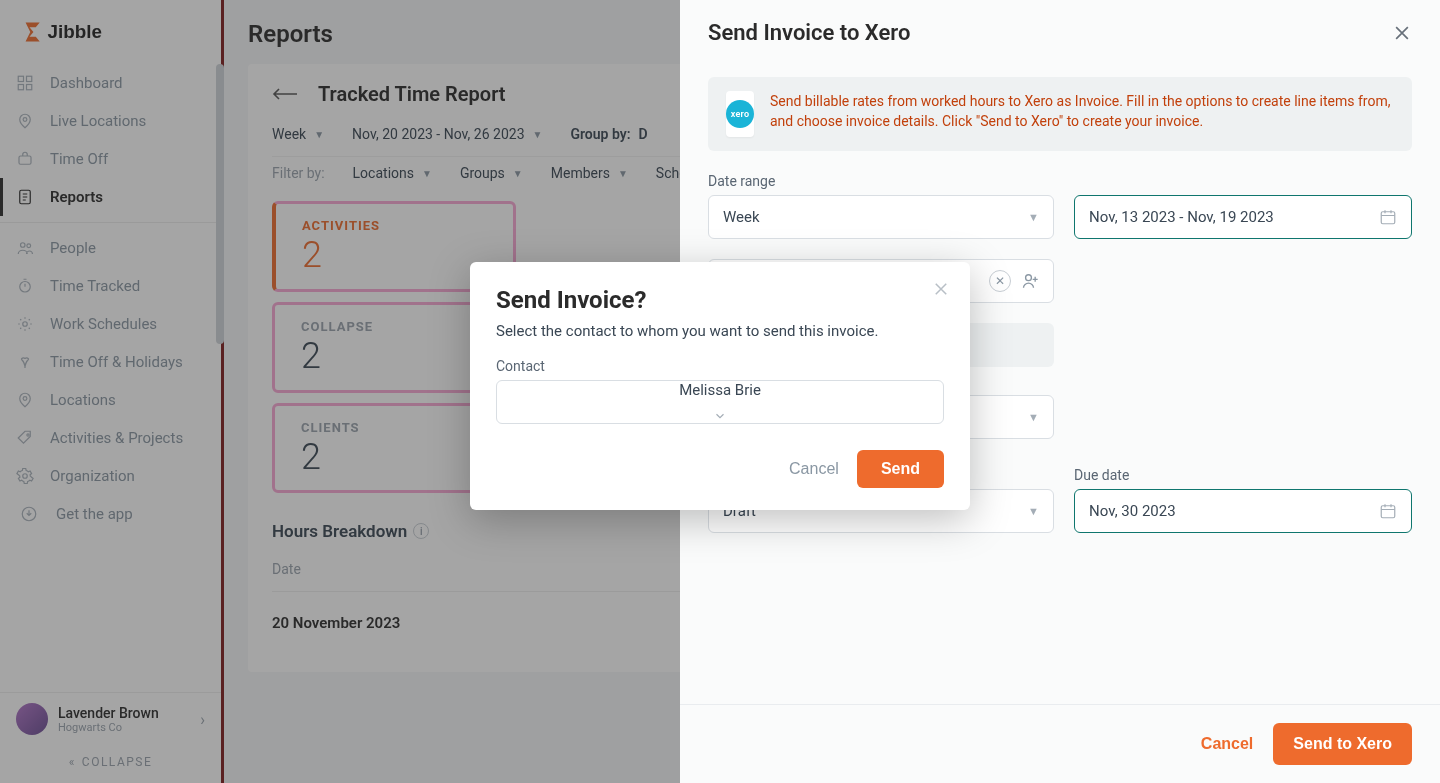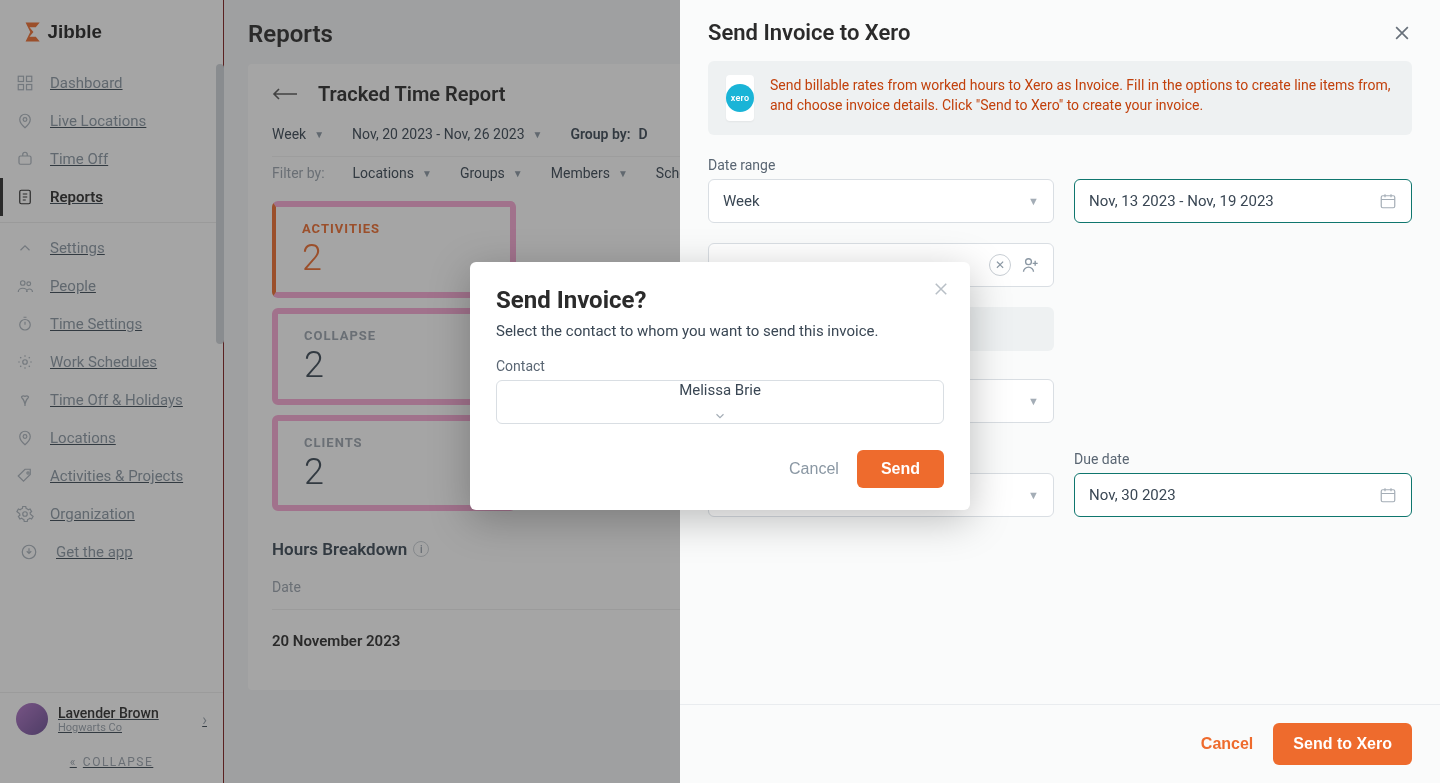--- a/index.html
+++ b/index.html
@@ -1,19 +1,19 @@
 <!DOCTYPE html>
 <html><head>
 <meta charset="utf-8">
 <style>
 * { box-sizing: border-box; margin: 0; padding: 0; }
 body { font-family: -apple-system, BlinkMacSystemFont, "Segoe UI", Roboto, sans-serif; color: #3a4754; background: #f5f6f8; width: 1440px; height: 783px; overflow: hidden; position: relative; }
 
 
-.sidebar { position: absolute; left: 0; top: 0; width: 224px; height: 783px; background: #fff; border-right: 1px solid #7f1d1d; display: flex; flex-direction: column; text-decoration: underline; }
+.sidebar { position: absolute; left: 0; top: 0; width: 224px; height: 783px; background: #fff; border-right: 3px solid #7f1d1d; display: flex; flex-direction: column; }
 .logo { display: flex; align-items: center; padding: 18px 24px; height: 64px; }
 .logo svg { height: 28px; }
 .nav { flex: 1; overflow-y: auto; }
 .nav-item { display: flex; align-items: center; padding: 10px 16px; color: #8a97a3; font-size: 15px; cursor: pointer; }
 .nav-item.active { color: #2b2b2b; font-weight: 600; border-left: 3px solid #2b2b2b; padding-left: 13px; background: #fff; }
 .nav-item .icon { width: 24px; margin-right: 10px; display: flex; align-items: center; }
 .nav-item .icon svg { width: 18px; height: 18px; stroke: #aab3bc; fill: none; stroke-width: 1.6; }
 .nav-item.active .icon svg { stroke: #2b2b2b; }
 .nav-divider { height: 1px; background: #ececec; margin: 6px 0; }
 .nav-item.sub { padding-left: 20px; }
@@ -35,21 +35,21 @@
 .back-row { display: flex; align-items: center; margin-bottom: 12px; }
 .back-row .back { margin-right: 20px; color: #555; }
 .back-row h2 { font-size: 20px; font-weight: 600; color: #2b2b2b; }
 .filter-row { display: flex; align-items: center; gap: 28px; font-size: 14px; color: #3a4754; padding: 8px 0 14px; }
 .fdrop { display: flex; align-items: center; gap: 8px; cursor: pointer; }
 .fdrop .caret { font-size: 10px; color: #8a97a3; }
 .subfilter-row { display: flex; align-items: center; gap: 28px; font-size: 14px; color: #3a4754; padding: 8px 0 20px; border-top: 1px solid #f1f1f1; }
 .subfilter-row .label { color: #9aa3ad; }
 
 .stat-list { display: flex; flex-direction: column; gap: 0; }
-.stat-card { border: 6px solid #f9a8d4; border-radius: 6px; padding: 14px 26px; margin-bottom: 10px; width: 244px; }
+.stat-card { border: 3px solid #f9a8d4; border-radius: 6px; padding: 14px 26px; margin-bottom: 10px; width: 244px; }
 .stat-card.active { border-left: 4px solid #ee6b2d; }
 .stat-card .label { font-size: 13px; font-weight: 700; letter-spacing: 1px; color: #9aa3ad; margin-bottom: 4px; }
 .stat-card.active .label { color: #ee6b2d; }
 .stat-card .value { font-size: 36px; font-weight: 300; color: #3a4754; line-height: 1.05; }
 .stat-card.active .value { color: #ee6b2d; }
 
 .hours-breakdown { margin-top: 18px; }
 .hb-title { font-size: 17px; font-weight: 600; color: #3a4754; display: flex; align-items: center; gap: 6px; margin-bottom: 10px; }
 .hb-info { display:inline-flex; width:16px;height:16px;border:1px solid #c8ced4;border-radius:50%;align-items:center;justify-content:center;font-size:10px;color:#9aa3ad; }
 .hb-header { color: #9aa3ad; font-size: 14px; padding: 10px 0 14px; border-bottom: 1px solid #eee; }
@@ -58,21 +58,21 @@
 .hb-row .t .big { font-weight: 700; color: #2b2b2b; }
 .hb-row .t .sep { color: #9aa3ad; font-weight: 400; margin: 0 3px; }
 .hb-row .t .sub { color: #9aa3ad; font-weight: 400; font-size: 14px; }
 
 
 
 
 .overlay { position: absolute; inset: 0; background: rgba(40,40,40,0.42); }
 
 
-.panel { position: absolute; right: 0; top: 0; width: 760px; height: 783px; background: #fafbfb; display: flex; flex-direction: column; }
+.panel { position: absolute; right: 0; top: 0; width: 760px; height: 783px; background: #fafbfb; display: flex; flex-direction: column; gap: 16px; }
 .panel-header { display: flex; align-items: center; justify-content: space-between; padding: 20px 28px 16px; }
 .panel-header h2 { font-size: 22px; font-weight: 600; color: #2b2b2b; }
 .close-x { color: #67707a; cursor: pointer; }
 .panel-body { padding: 0 28px; flex: 1; overflow: hidden; }
 .info-box { background: #eef1f2; border-radius: 6px; padding: 14px 18px; display: flex; gap: 16px; margin-bottom: 22px; }
 .xero-badge { width: 40px; height: 46px; background: #fff; border-radius: 4px; display: flex; align-items: center; justify-content: center; box-shadow: 0 1px 2px rgba(0,0,0,0.05); }
 .xero-dot { width: 28px; height: 28px; border-radius: 50%; background: #1ab4d7; color: #fff; display: flex; align-items: center; justify-content: center; font-size: 9px; font-weight: 600; letter-spacing: 0.3px; }
 .info-text { font-size: 14px; color: #c2410c; line-height: 1.45; }
 .form-row { display: flex; gap: 20px; margin-bottom: 20px; }
 .form-col { flex: 1; }
@@ -154,43 +154,35 @@
             <rect x="5" y="3" width="14" height="18" rx="2"></rect>
             <path d="M9 8h6M9 12h6M9 16h4"></path>
           </svg>
         </span>
         <span>Reports</span>
       </div>
     <div class="nav-divider"></div>
     <div class="nav-item">
         <span class="icon">
           <svg viewBox="0 0 24 24">
-            <path d="M6 15l6-6 6 6"></path>
-          </svg>
-        </span>
-        <span>Settings</span>
-      </div>
-    <div class="nav-item">
-        <span class="icon">
-          <svg viewBox="0 0 24 24">
             <circle cx="9" cy="8" r="3"></circle>
             <circle cx="17" cy="9" r="2.5"></circle>
             <path d="M3 20c0-3 3-5 6-5s6 2 6 5M14 20c0-2 2-4 4-4s4 2 4 4"></path>
           </svg>
         </span>
         <span>People</span>
       </div>
     <div class="nav-item">
         <span class="icon">
           <svg viewBox="0 0 24 24">
             <circle cx="12" cy="13" r="7"></circle>
             <path d="M12 9v4M10 3h4"></path>
           </svg>
         </span>
-        <span>Time Settings</span>
+        <span>Time Tracked</span>
       </div>
     <div class="nav-item">
         <span class="icon">
           <svg viewBox="0 0 24 24">
             <circle cx="12" cy="12" r="3"></circle>
             <path d="M12 3v2M12 19v2M3 12h2M19 12h2M5.6 5.6l1.4 1.4M17 17l1.4 1.4M5.6 18.4L7 17M17 7l1.4-1.4"></path>
           </svg>
         </span>
         <span>Work Schedules</span>
       </div>

